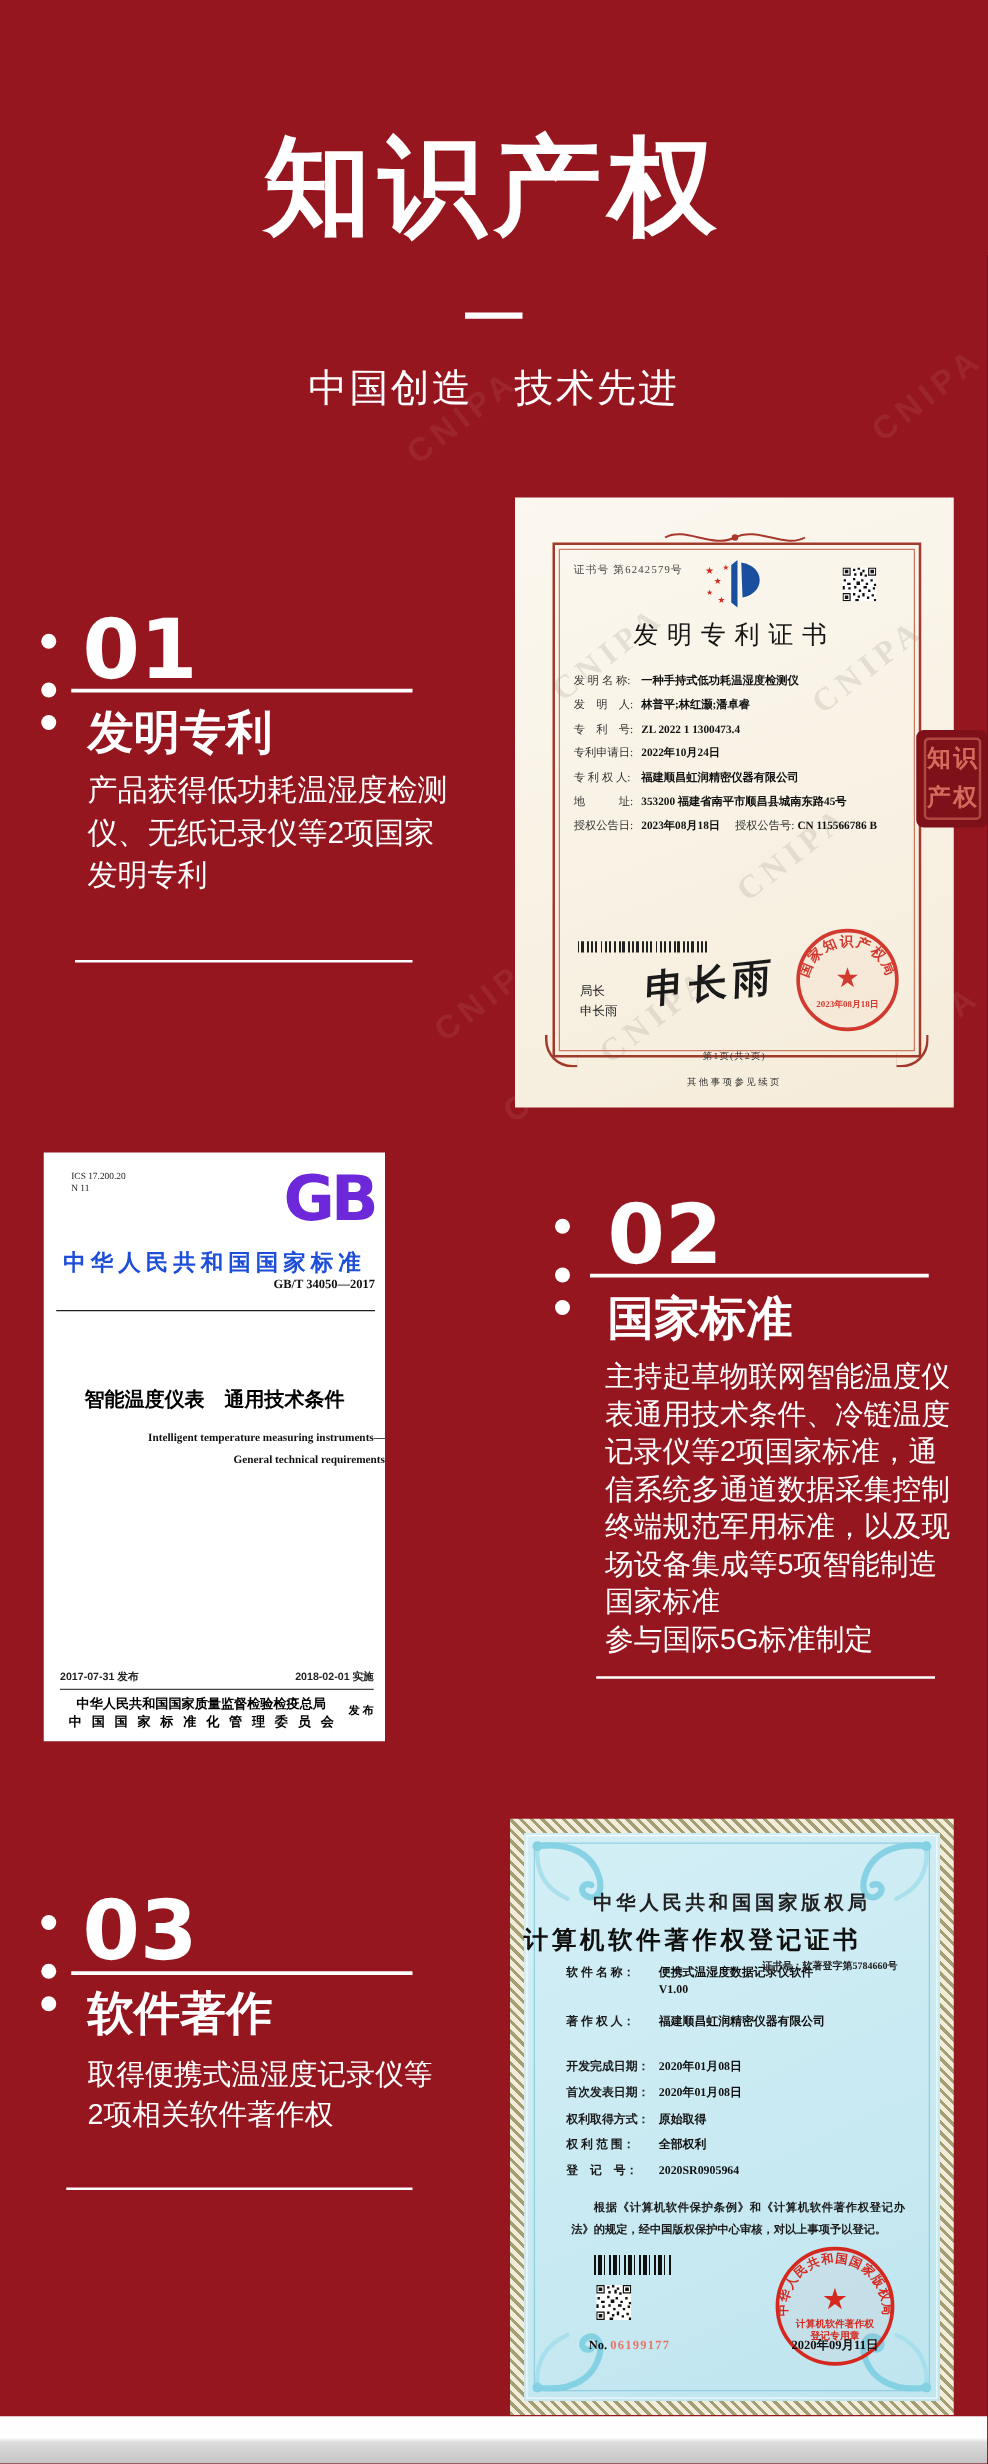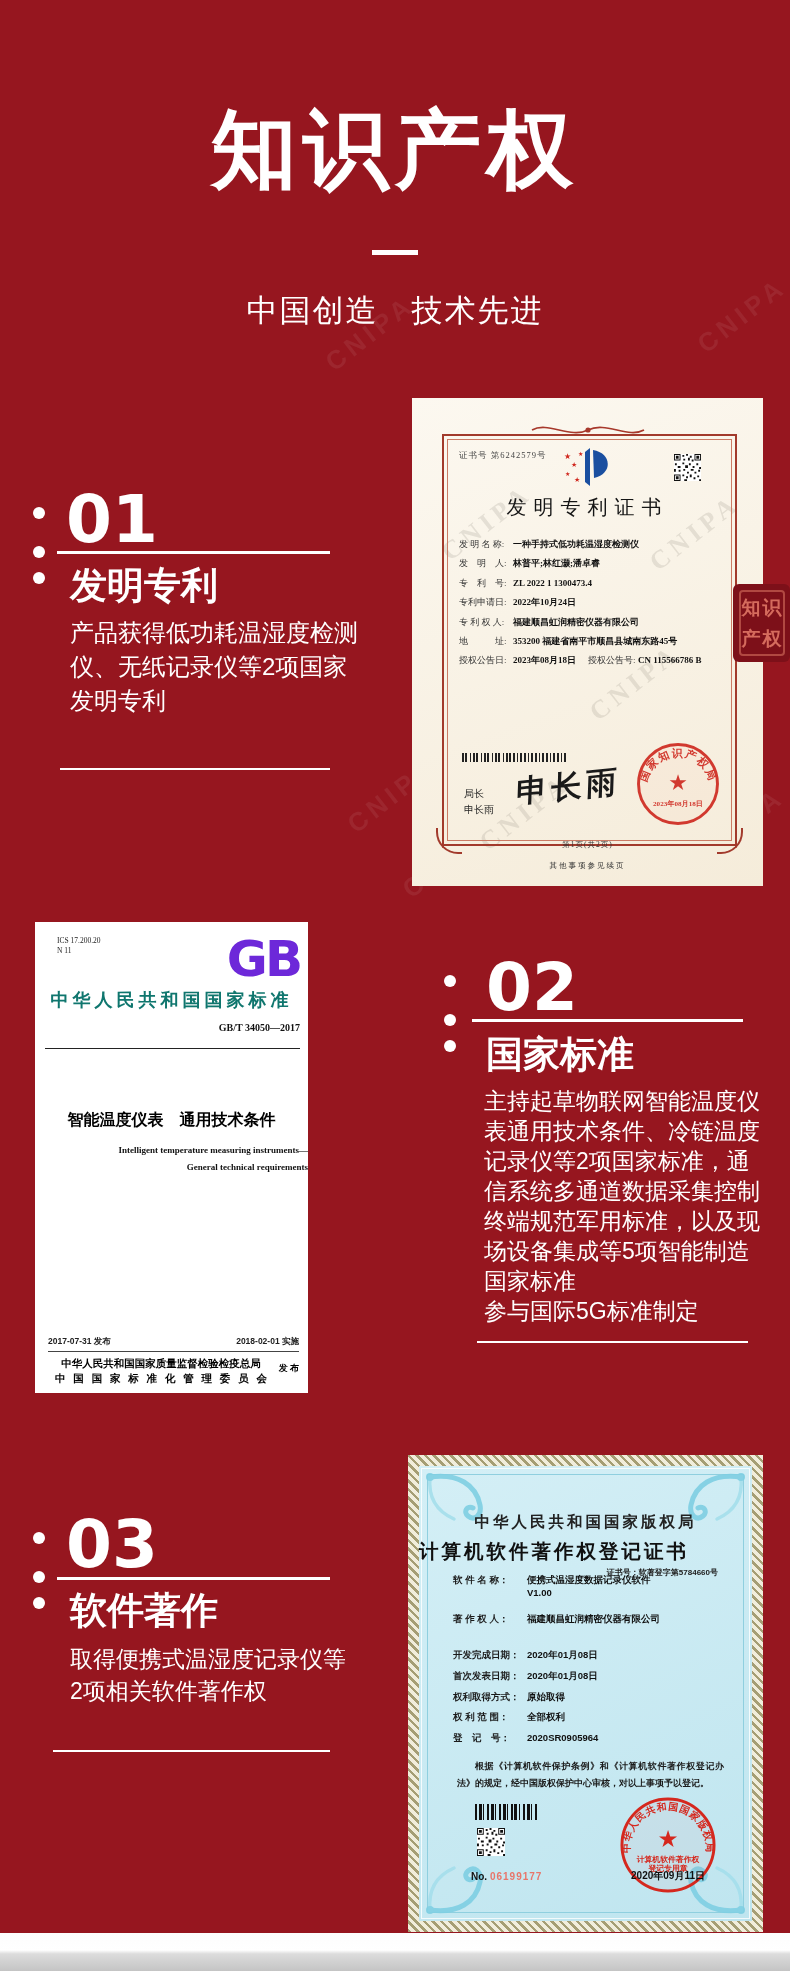--- a/index.html
+++ b/index.html
@@ -73,32 +73,32 @@
 .p-corner.br{right:20px;bottom:32px;border-right:2px solid #a23a2c;border-bottom:2px solid #a23a2c;border-bottom-right-radius:22px}
 
 
 .ip-badge{position:absolute;left:733px;top:584px;width:57px;height:78px;background:#7d1019;border-radius:6px;display:flex;align-items:center;justify-content:center;z-index:5}
 .ip-badge .inner{width:46px;height:66px;border:2px solid rgba(220,120,100,.55);border-radius:4px;display:grid;grid-template-columns:1fr 1fr;place-items:center;color:rgba(235,130,110,.8);font-size:19px;font-weight:700;line-height:1;font-family:"Liberation Serif",serif}
 
 
 .gb-doc{position:absolute;left:35px;top:922px;width:273px;height:471px;background:#fff;color:#111;font-family:"Liberation Serif",serif;z-index:2}
 .gb-ics{position:absolute;left:22px;top:14px;font-size:7.5px;line-height:1.35;color:#222}
 .gb-logo{position:absolute;right:8px;top:8px;font-size:50px;font-weight:900;letter-spacing:-3px;color:#6d28d9;font-family:"DejaVu Sans",sans-serif}
-.gb-title{position:absolute;left:0;top:66px;width:100%;text-align:center;font-size:18px;font-weight:700;letter-spacing:4px;color:#0f766e;white-space:nowrap}
+.gb-title{position:absolute;left:0;top:76px;width:100%;text-align:center;font-size:18px;font-weight:700;letter-spacing:4px;color:#1d4ed8;white-space:nowrap}
 .gb-code{position:absolute;right:8px;top:100px;font-size:10px;font-weight:700}
 .gb-hr{position:absolute;left:10px;right:8px;top:126px;height:1px;background:#222}
 .gb-subject{position:absolute;left:0;top:188px;width:100%;text-align:center;font-size:16px;font-weight:700;color:#000;font-family:"Liberation Sans",sans-serif}
 .gb-en{position:absolute;left:0;top:220px;width:100%;text-align:right;font-size:9px;font-weight:700;line-height:17px;color:#111}
 .gb-dates{position:absolute;left:13px;right:9px;top:414px;display:flex;justify-content:space-between;font-size:8.5px;font-weight:700;color:#222;font-family:"Liberation Sans",sans-serif;border-bottom:1px solid #444;padding-bottom:3px}
 .gb-issuer{position:absolute;left:20px;top:434px;width:212px;text-align:center;font-size:10.5px;font-weight:700;line-height:15px;color:#000}
 .gb-issuer .j2{display:block;text-align:justify;text-align-last:justify}
 .gb-fabu{position:absolute;right:9px;top:440px;font-size:9px;font-weight:700;color:#000}
 
 
-.s-cert{position:absolute;left:408px;top:1455px;width:355px;height:477px;border:11px solid transparent;background:linear-gradient(155deg,#d4eff6,#bfe5ef) padding-box,repeating-linear-gradient(45deg,#a59e74 0 2.5px,#f1eddb 2.5px 6px) border-box;font-family:Liberation Sans, sans-serif;color:#14212a;z-index:4}
+.s-cert{position:absolute;left:408px;top:1455px;width:355px;height:477px;border:11px solid transparent;background:linear-gradient(155deg,#d4eff6,#bfe5ef) padding-box,repeating-linear-gradient(45deg,#a59e74 0 2.5px,#f1eddb 2.5px 6px) border-box;font-family:Liberation Serif, serif;color:#14212a;z-index:4}
 .s-inner{position:absolute;inset:2px;border:1px solid rgba(255,255,255,.8)}
 .s-inner2{position:absolute;inset:8px;border:1px solid #8fcfdf}
 .s-corner{position:absolute;width:64px;height:52px;opacity:.9}
 .s-corner.tl{left:5px;top:5px}
 .s-corner.tr{right:5px;top:5px;transform:scaleX(-1)}
 .s-corner.bl{left:5px;bottom:5px;transform:scaleY(-1)}
 .s-corner.br{right:5px;bottom:5px;transform:scale(-1,-1)}
 .s-auth{position:absolute;left:0;top:46px;width:100%;text-align:center;font-size:15.5px;font-weight:700;letter-spacing:3px;color:#222}
 .s-title{position:absolute;left:0;top:72px;width:100%;text-align:left;font-size:19.5px;font-weight:800;letter-spacing:3px;color:#101010}
 .s-certno{position:absolute;right:34px;top:101px;font-size:8px;font-weight:600;color:#222}

